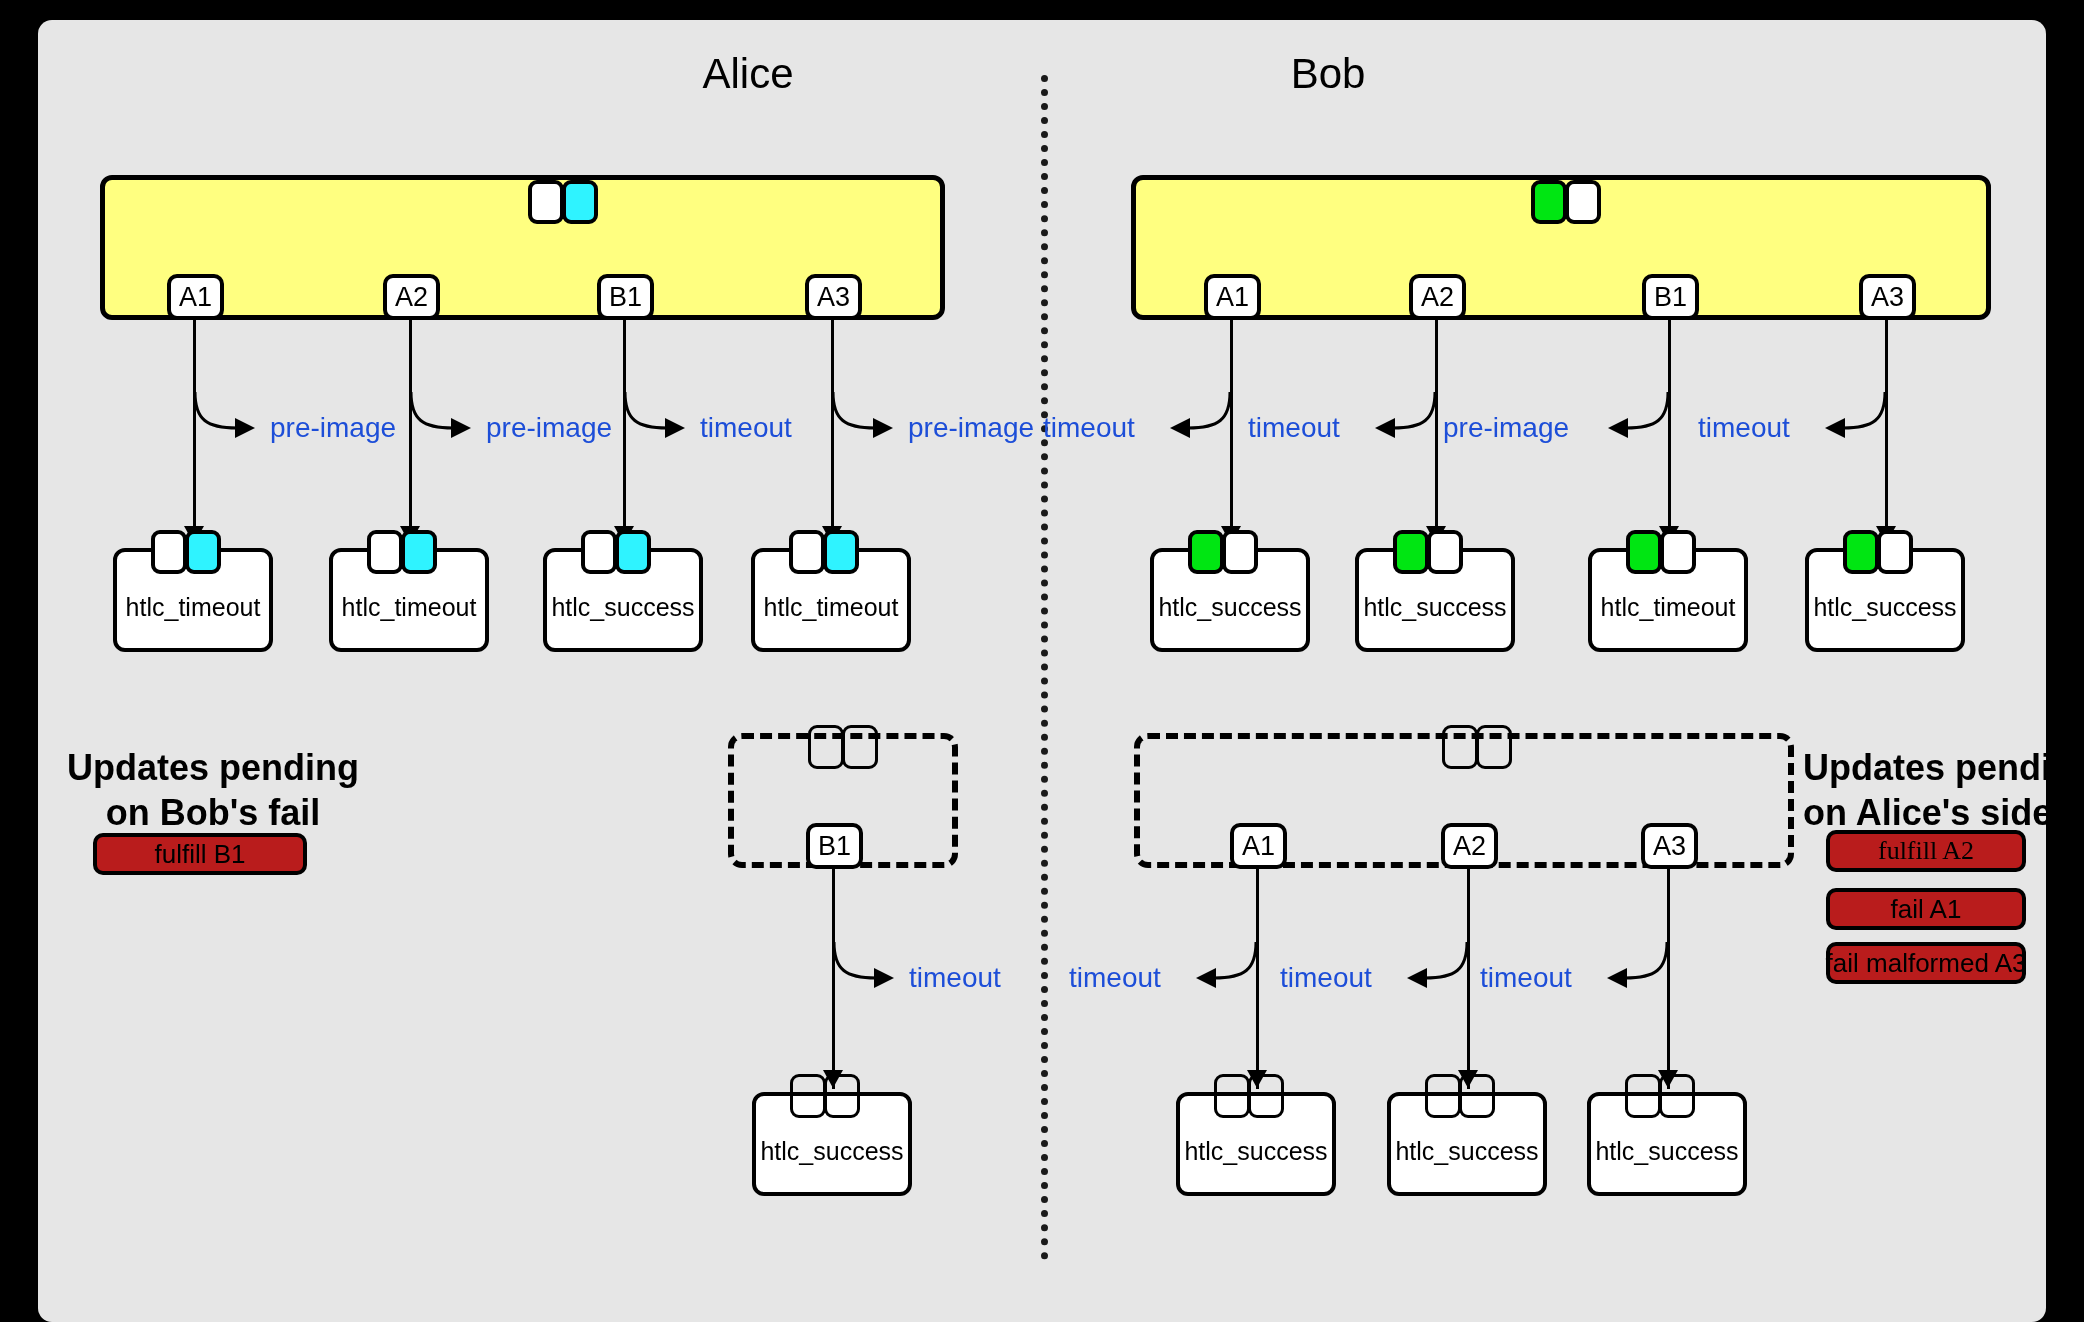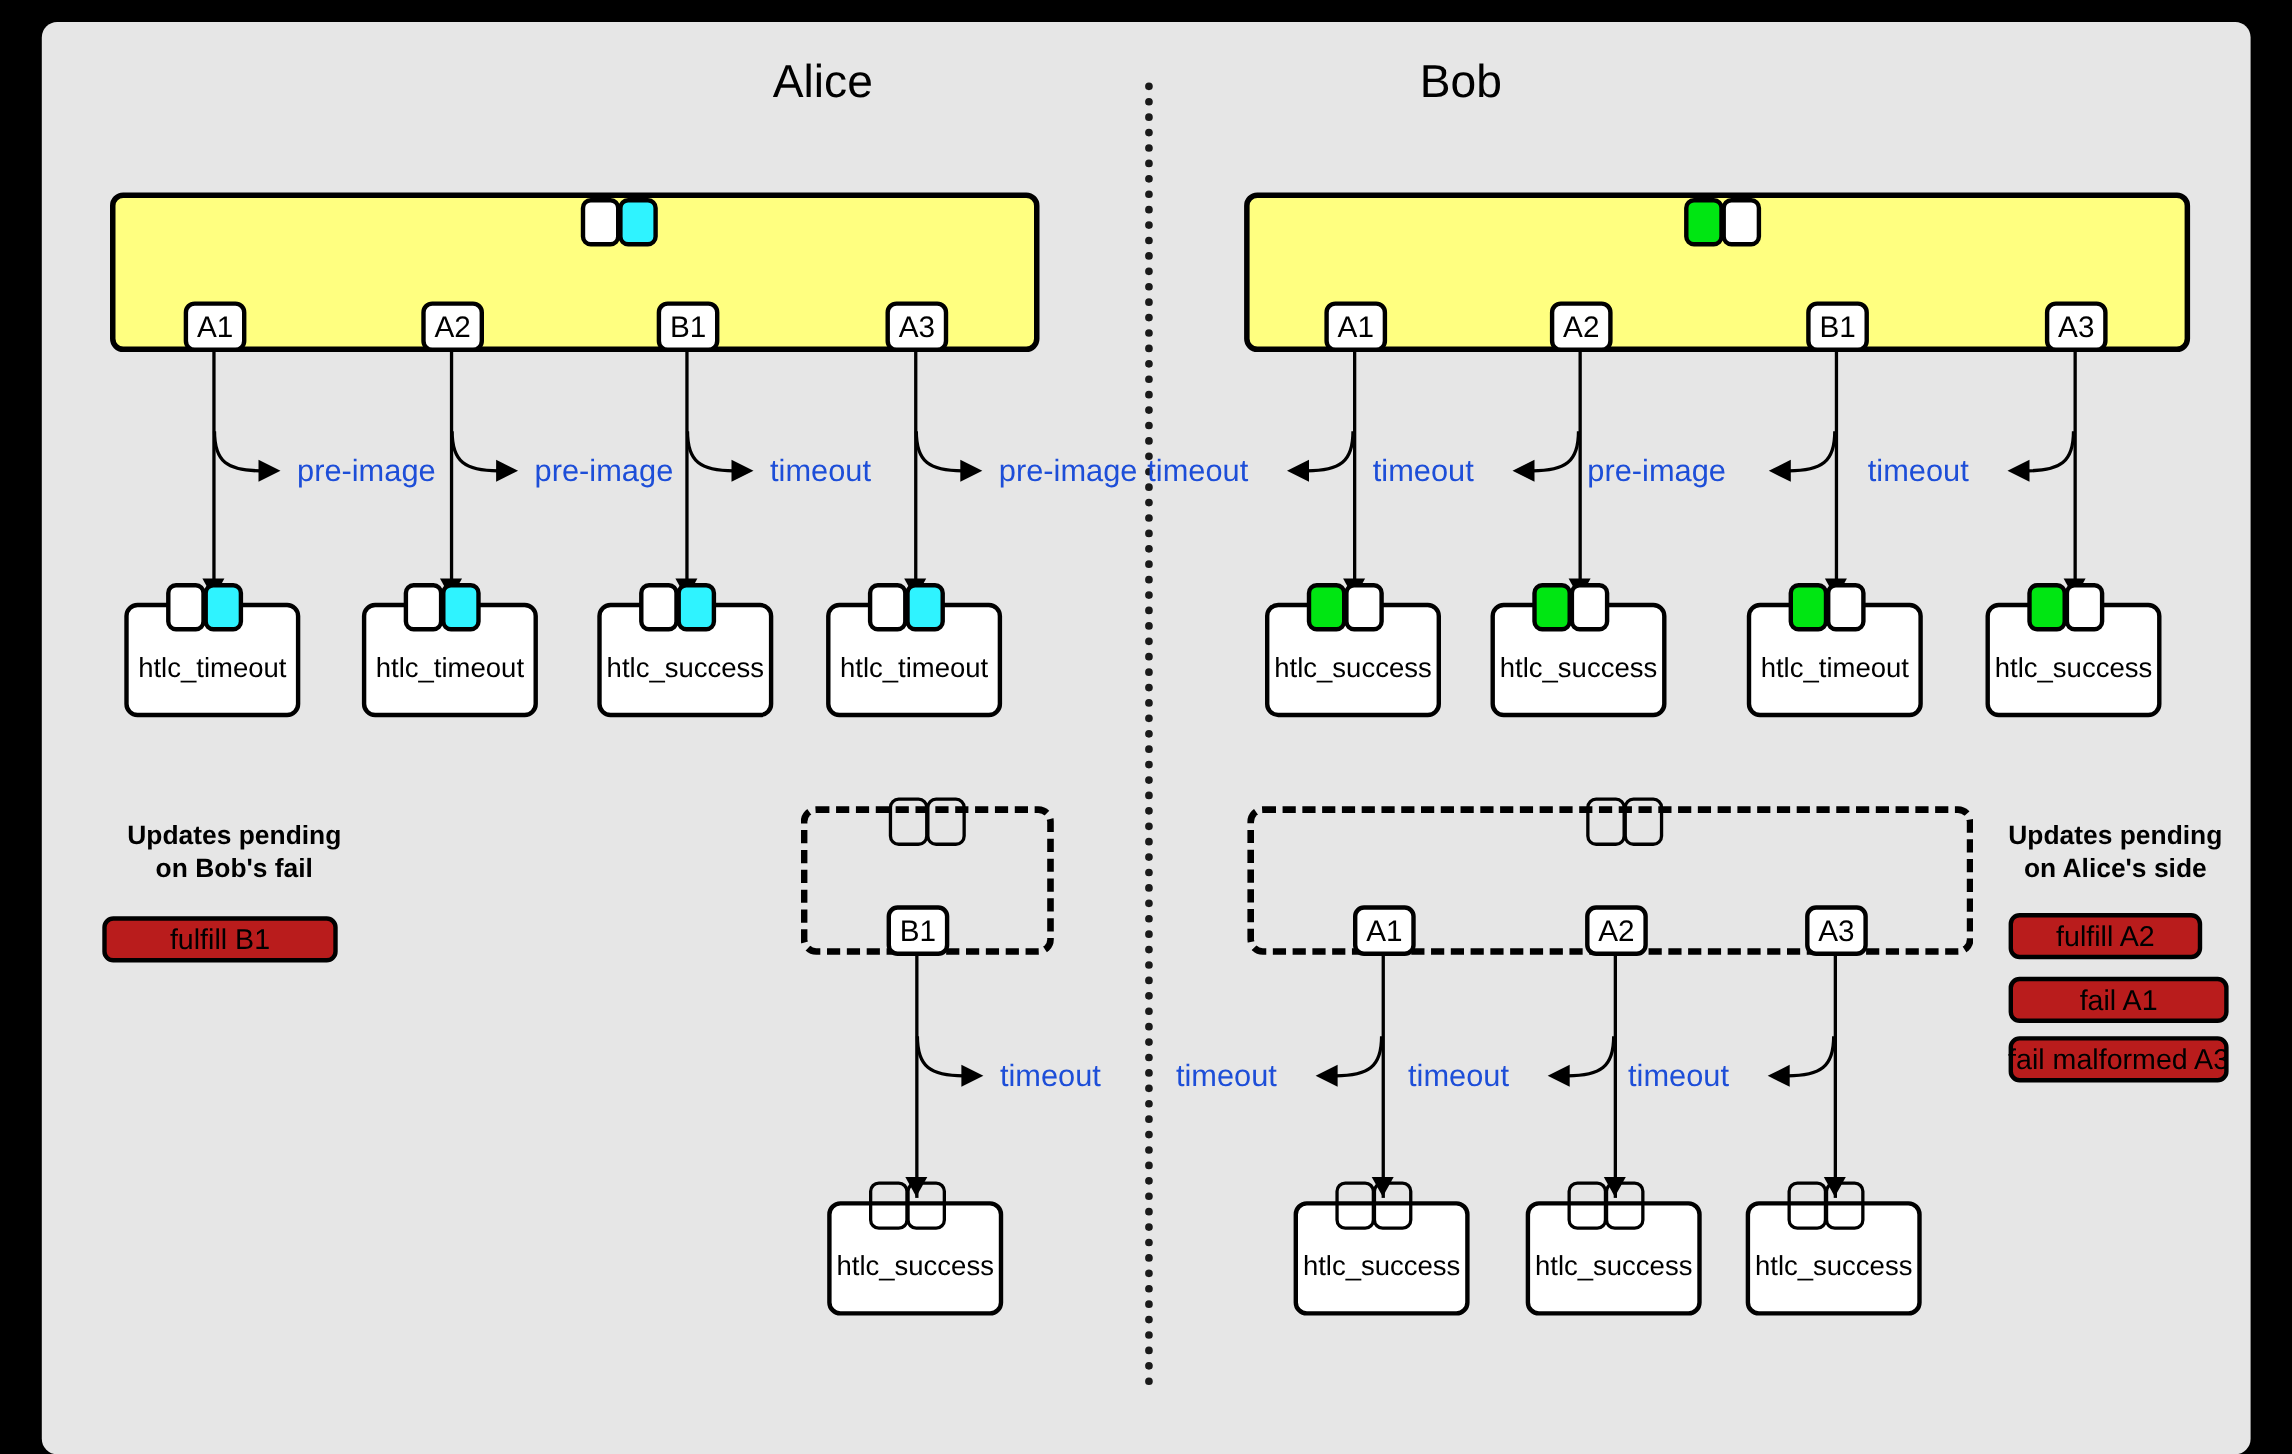--- a/index.html
+++ b/index.html
@@ -123,21 +123,21 @@
   .edge-label{
     position:absolute;
     font-size:28px;
     color:#1d4ed8;
     white-space:nowrap;
   }
 
   
   .pending-title{
     position:absolute;
-    font-size:24px;
+    font-size:36px;
     font-weight:bold;
     color:#000;
     text-align:center;
     line-height:1.25;
     white-space:nowrap;
   }
   .pending-chip{
     position:absolute;
     height:42px;
     box-sizing:border-box;
@@ -411,18 +411,18 @@
         <div class="sig empty"></div>
         <div class="sig empty"></div>
       </div>
       <div class="label">htlc_success</div>
     </div>
 
     <div class="pending-title" style="left:1765px;top:725px;width:240px;">
       <span>Updates pending</span><br>
       <span>on Alice's side</span>
     </div>
-    <div class="pending-chip" style="left:1788px;top:810px;width:176px;">fulfill A2</div>
+    <div class="pending-chip" style="left:1788px;top:810px;width:200px;font-family:Liberation Serif, serif;">fulfill A2</div>
     <div class="pending-chip" style="left:1788px;top:868px;width:200px;">fail A1</div>
     <div class="pending-chip" style="left:1788px;top:922px;width:200px;">fail malformed A3</div>
 
   </div>
 </div>
 
 </body></html>

